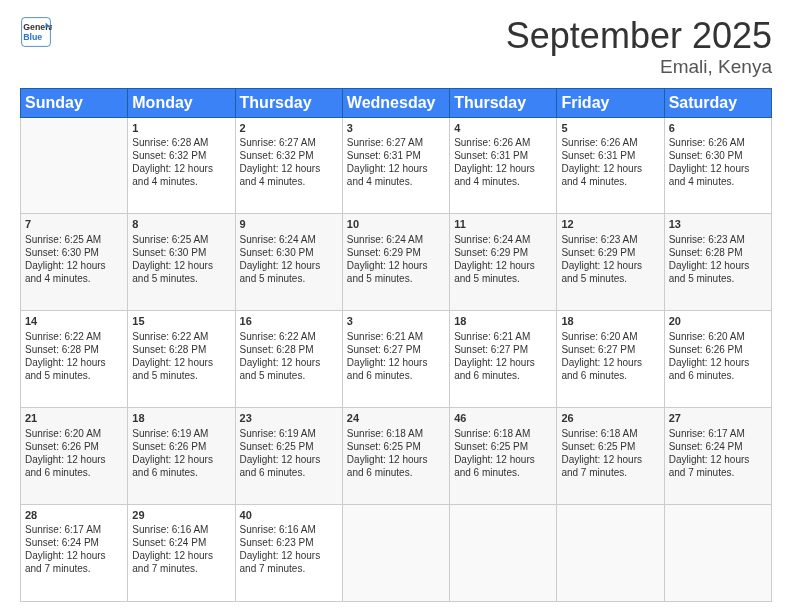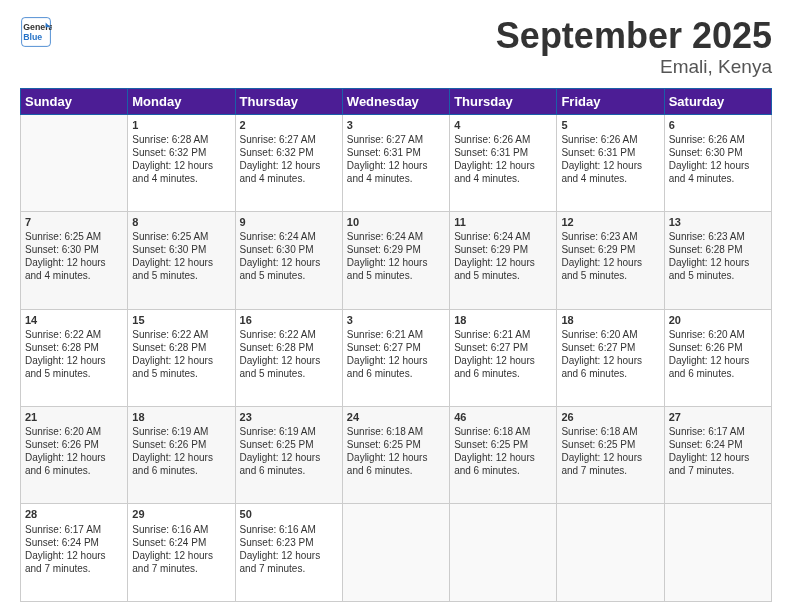--- a/index.html
+++ b/index.html
@@ -30,40 +30,40 @@
     }
     .logo-icon {
       width: 32px;
       height: 32px;
     }
     .title-block {
       text-align: right;
     }
     .month-title {
       font-size: 36px;
-      font-weight: 700;
+      font-weight: 400;
       color: #333;
       line-height: 1.1;
     }
     .location {
       font-size: 19px;
       color: #555;
       text-align: right;
     }
     .calendar {
       flex: 1;
       border: 1px solid #ccc;
       border-collapse: collapse;
       width: 100%;
       table-layout: fixed;
     }
     .calendar th {
-      background-color: #4c1d95;
+      background-color: #3b82f6;
       color: #fff;
-      font-size: 13px;
+      font-size: 16px;
       font-weight: bold;
       padding: 5px 4px;
       text-align: left;
       border: 1px solid #1a5fa8;
     }
     .calendar td {
       border: 1px solid #ccc;
       vertical-align: top;
       padding: 3px 4px;
       font-size: 9.5px;
@@ -330,21 +330,21 @@
 and 7 minutes.</div>
           </td>
           <td>
             <span class="day-num">29</span>
             <div class="day-info" style="white-space: pre-line;">Sunrise: 6:16 AM
 Sunset: 6:24 PM
 Daylight: 12 hours
 and 7 minutes.</div>
           </td>
           <td>
-            <span class="day-num">50</span>
+            <span class="day-num">40</span>
             <div class="day-info" style="white-space: pre-line;">Sunrise: 6:16 AM
 Sunset: 6:23 PM
 Daylight: 12 hours
 and 7 minutes.</div>
           </td>
           <td class="empty"></td>
           <td class="empty"></td>
           <td class="empty"></td>
           <td class="empty"></td>
         </tr>

